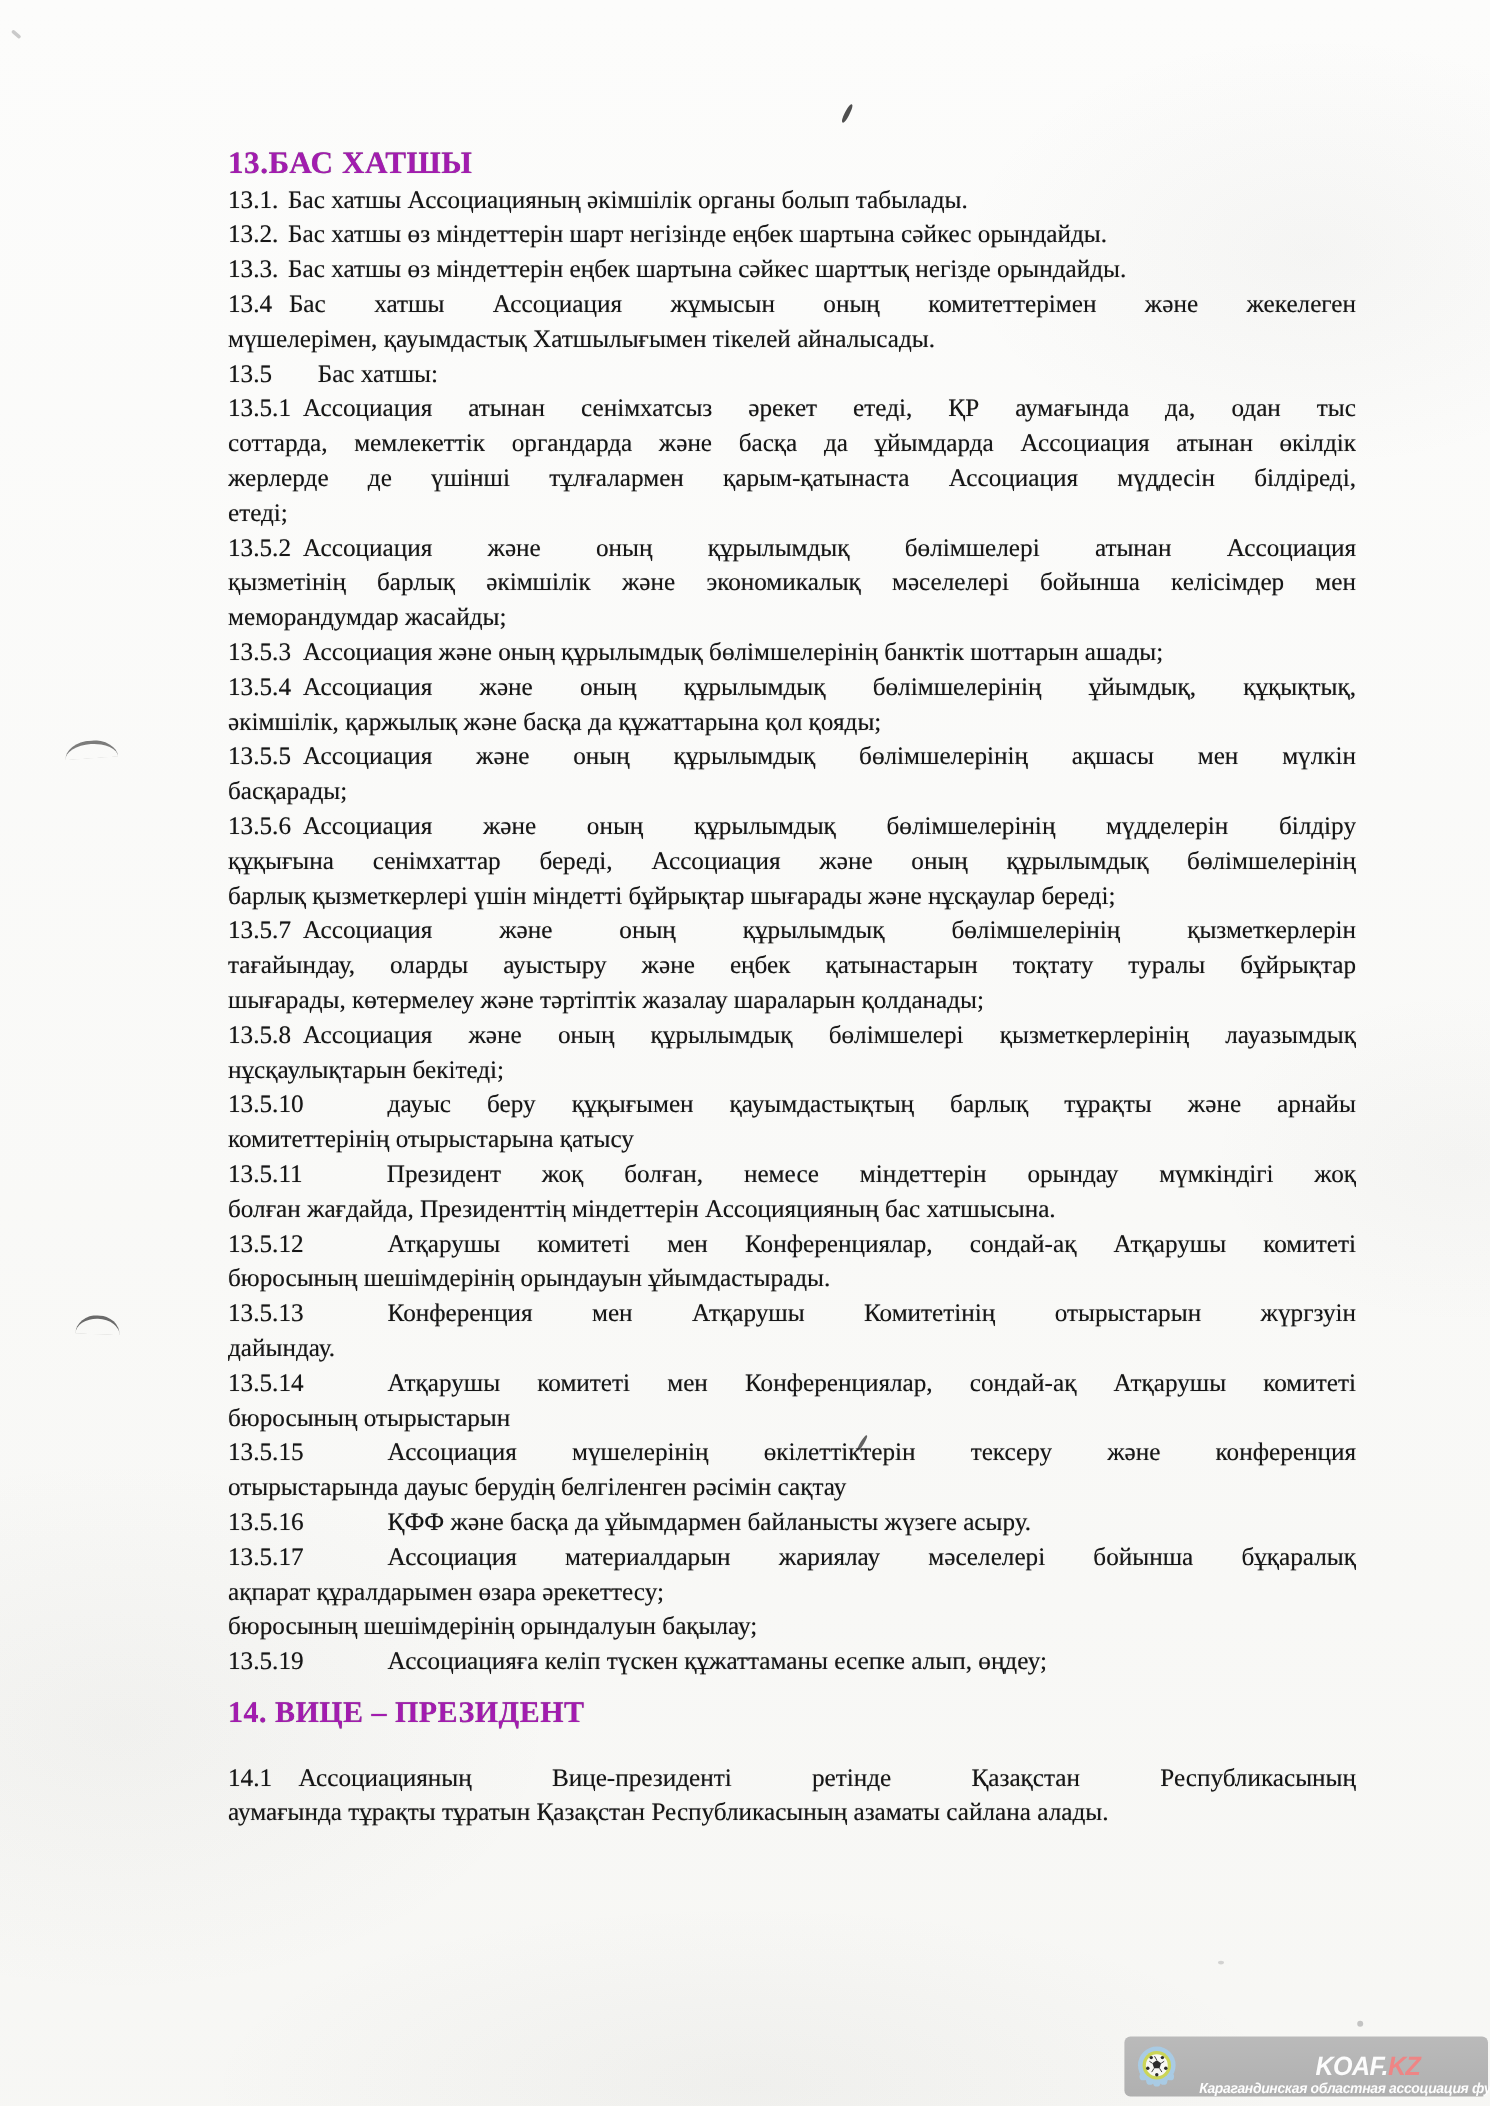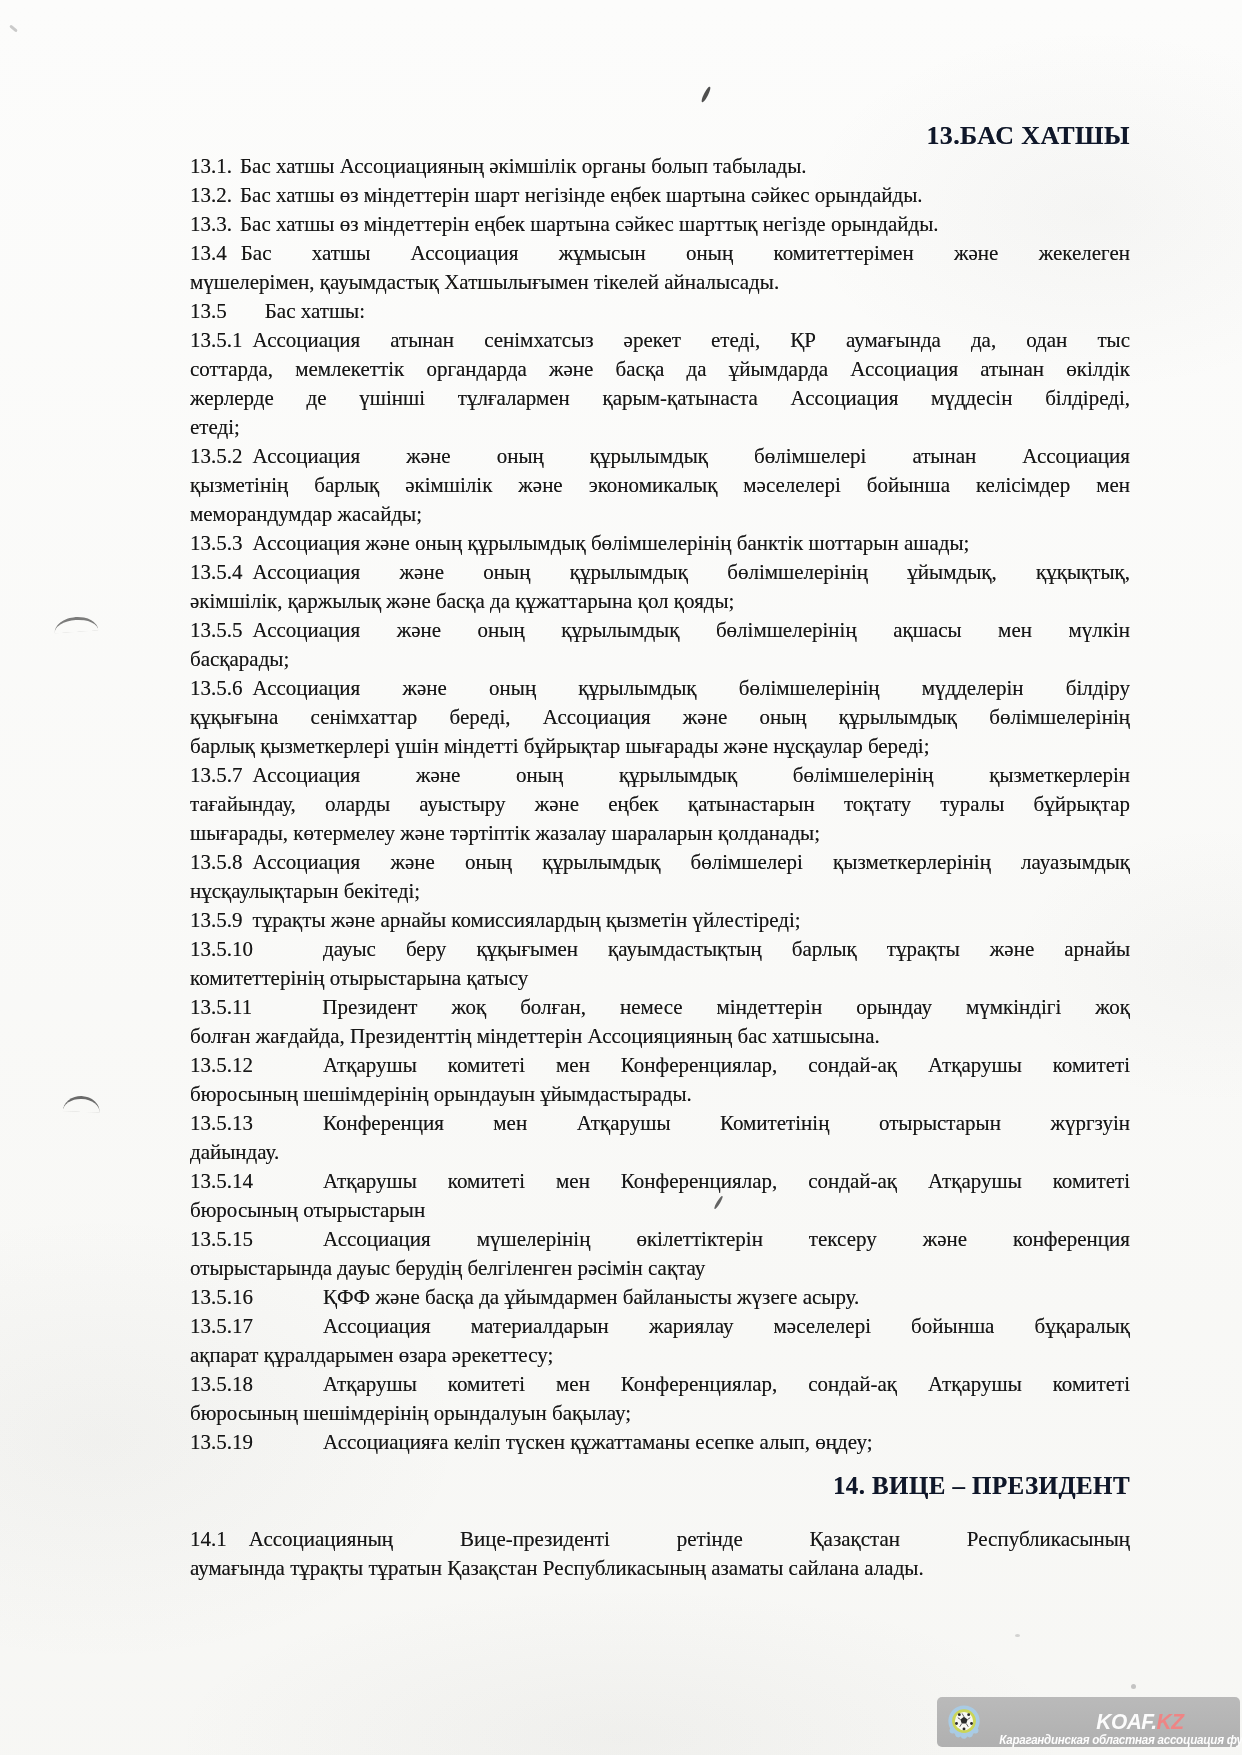--- a/index.html
+++ b/index.html
@@ -17,21 +17,21 @@
       radial-gradient(600px 200px at 50% 99%, rgba(120,120,115,.06), transparent 75%),
       radial-gradient(300px 200px at 98% 55%, rgba(120,120,115,.04), transparent 70%),
       linear-gradient(180deg, rgba(255,255,255,.5), rgba(240,240,236,.25));
   }
   .doc{
     position:absolute; left:190px; top:121px; width:940px;
     color:#161616; font-size:21px;
     text-shadow:0 0 .6px rgba(20,20,20,.55);
   }
   .h13,.h14{
-    margin:0; text-align:right; font-weight:700; color:#0f172a;
+    margin:0; text-align:left; font-weight:700; color:#a21caf;
     letter-spacing:.4px;
   }
   .h13{font-size:26px; line-height:30px; margin-bottom:1px;}
   .h14{font-size:25px; line-height:30px; margin-top:14px; margin-bottom:24px;}
   .lines{width:100%;font-family:Liberation Serif, serif;}
   .line{
     height:29px; line-height:29px; overflow:hidden;
     text-align:justify; text-align-last:left; white-space:normal;
   }
   .line.j{text-align-last:justify; text-justify:inter-word;}
@@ -107,37 +107,35 @@
         <div class="line j"><span class="num">13.5.5</span><span class="gap" style="width: 10px;"></span><span class="txt">Ассоциация және оның құрылымдық бөлімшелерінің ақшасы мен мүлкін</span></div>
         <div class="line"><span class="txt">басқарады;</span></div>
         <div class="line j"><span class="num">13.5.6</span><span class="gap" style="width: 10px;"></span><span class="txt">Ассоциация және оның құрылымдық бөлімшелерінің мүдделерін білдіру</span></div>
         <div class="line j"><span class="txt">құқығына сенімхаттар береді, Ассоциация және оның құрылымдық бөлімшелерінің</span></div>
         <div class="line"><span class="txt">барлық қызметкерлері үшін міндетті бұйрықтар шығарады және нұсқаулар береді;</span></div>
         <div class="line j"><span class="num">13.5.7</span><span class="gap" style="width: 10px;"></span><span class="txt">Ассоциация және оның құрылымдық бөлімшелерінің қызметкерлерін</span></div>
         <div class="line j"><span class="txt">тағайындау, оларды ауыстыру және еңбек қатынастарын тоқтату туралы бұйрықтар</span></div>
         <div class="line"><span class="txt">шығарады, көтермелеу және тәртіптік жазалау шараларын қолданады;</span></div>
         <div class="line j"><span class="num">13.5.8</span><span class="gap" style="width: 10px;"></span><span class="txt">Ассоциация және оның құрылымдық бөлімшелері қызметкерлерінің лауазымдық</span></div>
         <div class="line"><span class="txt">нұсқаулықтарын бекітеді;</span></div>
-        <div class="line"><span class="num">13.5.9</span><span class="gap" style="width: 10px;"></span><span class="txt">тұрақты және арнайы комиссиялардың қызметін үйлестіреді;</span></div>
         <div class="line j"><span class="num">13.5.10</span><span class="gap" style="width: 70px;"></span><span class="txt">дауыс беру құқығымен қауымдастықтың барлық тұрақты және арнайы</span></div>
         <div class="line"><span class="txt">комитеттерінің отырыстарына қатысу</span></div>
         <div class="line j"><span class="num">13.5.11</span><span class="gap" style="width: 70px;"></span><span class="txt">Президент жоқ болған, немесе міндеттерін орындау мүмкіндігі жоқ</span></div>
         <div class="line"><span class="txt">болған жағдайда, Президенттің міндеттерін Ассоцияцияның бас хатшысына.</span></div>
         <div class="line j"><span class="num">13.5.12</span><span class="gap" style="width: 70px;"></span><span class="txt">Атқарушы комитеті мен Конференциялар, сондай-ақ Атқарушы комитеті</span></div>
         <div class="line"><span class="txt">бюросының шешімдерінің орындауын ұйымдастырады.</span></div>
         <div class="line j"><span class="num">13.5.13</span><span class="gap" style="width: 70px;"></span><span class="txt">Конференция мен Атқарушы Комитетінің отырыстарын жүргзуін</span></div>
         <div class="line"><span class="txt">дайындау.</span></div>
         <div class="line j"><span class="num">13.5.14</span><span class="gap" style="width: 70px;"></span><span class="txt">Атқарушы комитеті мен Конференциялар, сондай-ақ Атқарушы комитеті</span></div>
         <div class="line"><span class="txt">бюросының отырыстарын</span></div>
         <div class="line j"><span class="num">13.5.15</span><span class="gap" style="width: 70px;"></span><span class="txt">Ассоциация мүшелерінің өкілеттіктерін тексеру және конференция</span></div>
         <div class="line"><span class="txt">отырыстарында дауыс берудің белгіленген рәсімін сақтау</span></div>
         <div class="line"><span class="num">13.5.16</span><span class="gap" style="width: 70px;"></span><span class="txt">ҚФФ және басқа да ұйымдармен байланысты жүзеге асыру.</span></div>
         <div class="line j"><span class="num">13.5.17</span><span class="gap" style="width: 70px;"></span><span class="txt">Ассоциация материалдарын жариялау мәселелері бойынша бұқаралық</span></div>
         <div class="line"><span class="txt">ақпарат құралдарымен өзара әрекеттесу;</span></div>
-        <div class="line j"><span class="num">13.5.18</span><span class="gap" style="width: 70px;"></span><span class="txt">Атқарушы комитеті мен Конференциялар, сондай-ақ Атқарушы комитеті</span></div>
         <div class="line"><span class="txt">бюросының шешімдерінің орындалуын бақылау;</span></div>
         <div class="line"><span class="num">13.5.19</span><span class="gap" style="width: 70px;"></span><span class="txt">Ассоциацияға келіп түскен құжаттаманы есепке алып, өңдеу;</span></div>
       </div>
     <h1 class="h14">14. ВИЦЕ – ПРЕЗИДЕНТ</h1>
     <div class="lines">
         <div class="line j"><span class="num">14.1</span><span class="gap" style="width: 22px;"></span><span class="txt">Ассоциацияның Вице-президенті ретінде Қазақстан Республикасының</span></div>
         <div class="line"><span class="txt">аумағында тұрақты тұратын Қазақстан Республикасының азаматы сайлана алады.</span></div>
       </div>
   </div>
 

